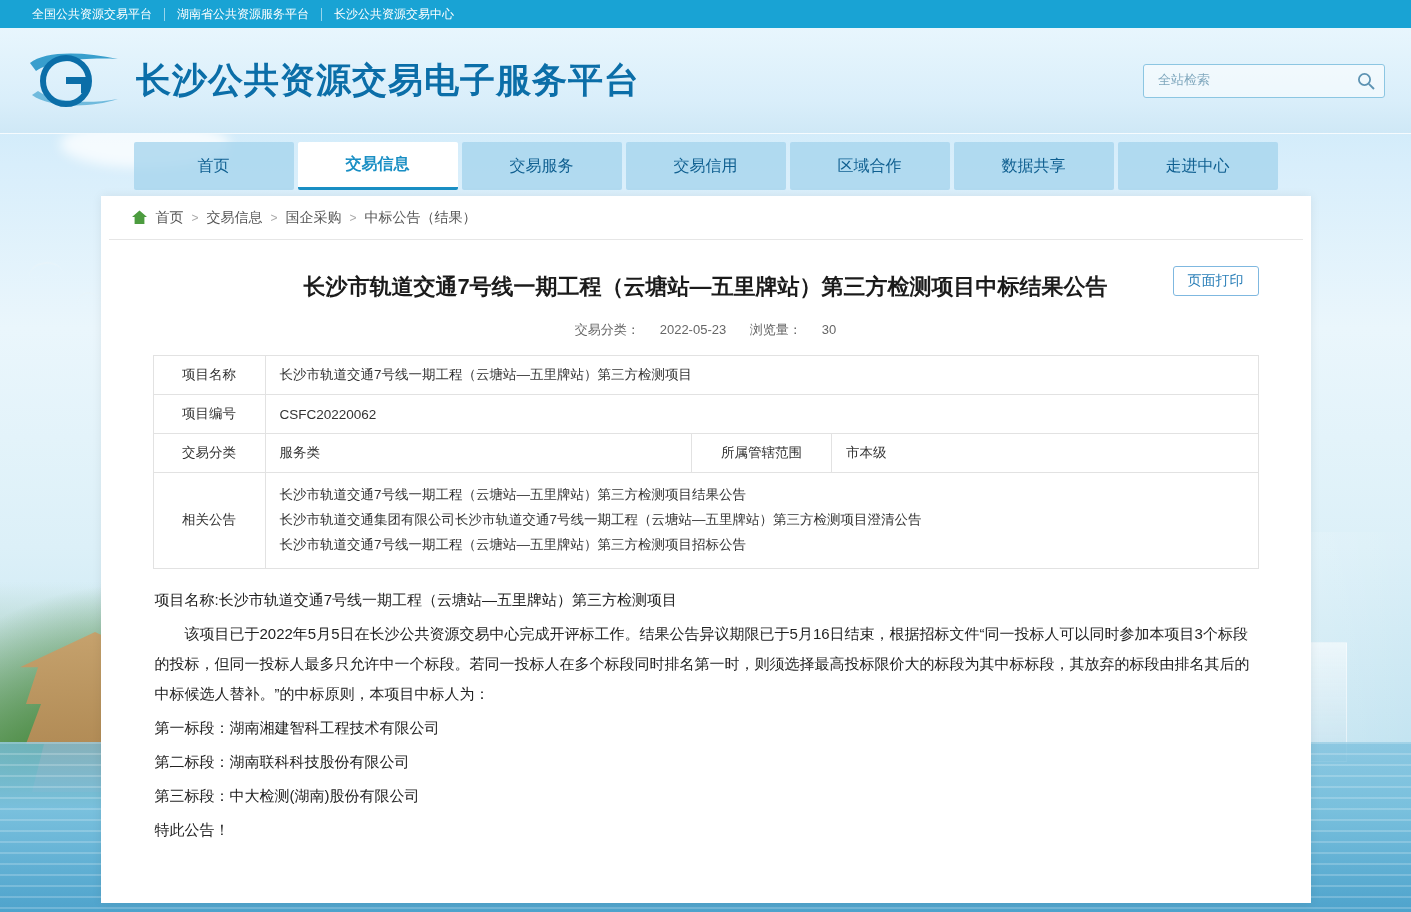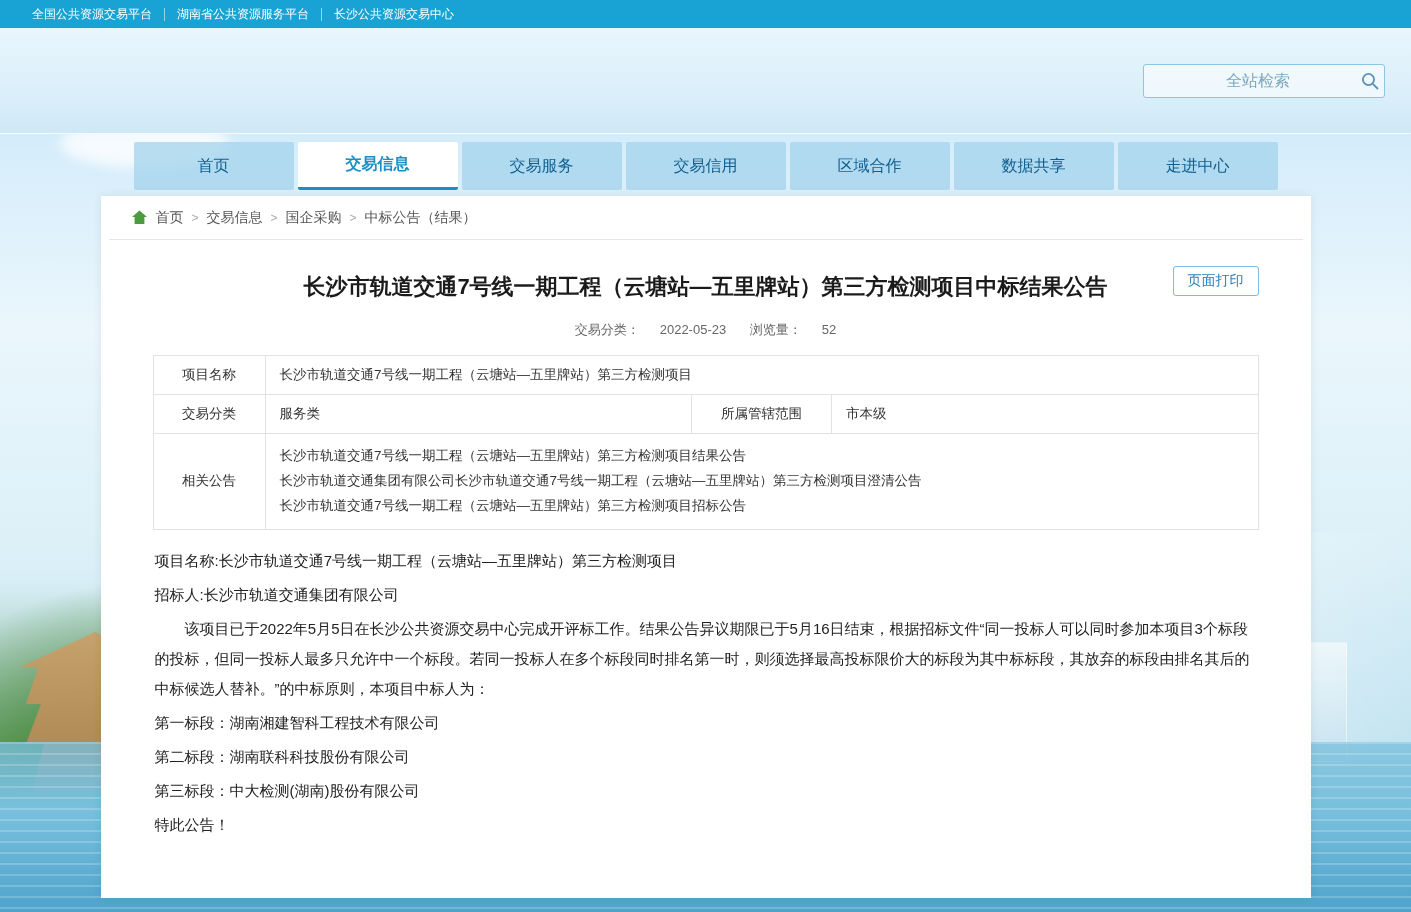--- a/index.html
+++ b/index.html
@@ -130,24 +130,23 @@
     border-radius: 3px;
     display: flex;
     align-items: center;
     padding: 0 8px 0 12px;
   }
   .search-box input {
     flex: 1;
     border: 0;
     outline: 0;
     background: transparent;
-    font-size: 16px;
+    font-size: 13px;
     color: #49708a;
-    font-family: Liberation Serif, serif;
-    text-align: center;
+    font-family: Liberation Mono, monospace;
   }
   .search-box input::placeholder { color: #7fa7bd; }
   .search-ico { width: 20px; height: 20px; flex: none; }
 
   
   .nav {
     position: relative;
     z-index: 3;
     height: 62px;
     display: flex;
@@ -284,20 +283,32 @@
 
 <div class="topstrip">
   <span class="tl">全国公共资源交易平台</span>
   <span class="sep"></span>
   <span class="tl">湖南省公共资源服务平台</span>
   <span class="sep"></span>
   <span class="tl">长沙公共资源交易中心</span>
 </div>
 
 <div class="header">
+  <div class="logo-wrap">
+    <span class="logo-mark">
+      <svg viewBox="0 0 96 64" width="96" height="64">
+        <path d="M4 14 C18 2 56 2 92 10 C60 8 24 12 10 22 Z" fill="#1a8fc4" opacity="0.85"></path>
+        <path d="M6 46 C22 58 62 60 92 50 C58 56 26 52 12 42 Z" fill="#1a8fc4" opacity="0.55"></path>
+        <circle cx="40" cy="32" r="23" fill="none" stroke="#0b6ea8" stroke-width="6"></circle>
+        <rect x="40" y="28" width="22" height="7" fill="#0b6ea8"></rect>
+        <rect x="55" y="28" width="7" height="16" fill="#0b6ea8"></rect>
+      </svg>
+    </span>
+    <span class="site-title">长沙公共资源交易电子服务平台</span>
+  </div>
   <div class="search-box">
     <input type="text" placeholder="全站检索" style="">
     <span class="search-ico">
       <svg viewBox="0 0 20 20" width="20" height="20">
         <circle cx="8.5" cy="8.5" r="5.6" fill="none" stroke="#5d93b3" stroke-width="1.8"></circle>
         <line x1="12.8" y1="12.8" x2="18" y2="18" stroke="#5d93b3" stroke-width="1.9"></line>
       </svg>
     </span>
   </div>
 </div>
@@ -343,49 +354,52 @@
     <a>中标公告（结果）</a>
   </div>
 
   <div class="doc">
     <button class="print-btn">页面打印</button>
 
     <div class="doc-title">长沙市轨道交通7号线一期工程（云塘站—五里牌站）第三方检测项目中标结果公告</div>
 
     <div class="meta">
       <span>交易分类：</span><span>2022-05-23</span>
-      <span>浏览量：</span><span>52</span>
+      <span>浏览量：</span><span>30</span>
     </div>
 
     <table class="info">
       <tbody>
           <tr>
         <td class="lbl">项目名称</td>
         <td colspan="3">长沙市轨道交通7号线一期工程（云塘站—五里牌站）第三方检测项目</td>
+      </tr>
+      <tr>
+        <td class="lbl">项目编号</td>
+        <td colspan="3">CSFC20220062</td>
       </tr>
       <tr>
         <td class="lbl">交易分类</td>
         <td>服务类</td>
         <td class="lbl2">所属管辖范围</td>
         <td>市本级</td>
       </tr>
       <tr>
         <td class="lbl">相关公告</td>
         <td colspan="3">
           <div class="rel-line">长沙市轨道交通7号线一期工程（云塘站—五里牌站）第三方检测项目结果公告</div>
           <div class="rel-line">长沙市轨道交通集团有限公司长沙市轨道交通7号线一期工程（云塘站—五里牌站）第三方检测项目澄清公告</div>
           <div class="rel-line">长沙市轨道交通7号线一期工程（云塘站—五里牌站）第三方检测项目招标公告</div>
         </td>
       </tr>
     </tbody>
       </table>
 
     <div class="body-text">
       <p>项目名称:长沙市轨道交通7号线一期工程（云塘站—五里牌站）第三方检测项目</p>
-      <p>招标人:长沙市轨道交通集团有限公司</p>
       <p class="indent">该项目已于2022年5月5日在长沙公共资源交易中心完成开评标工作。结果公告异议期限已于5月16日结束，根据招标文件“同一投标人可以同时参加本项目3个标段的投标，但同一投标人最多只允许中一个标段。若同一投标人在多个标段同时排名第一时，则须选择最高投标限价大的标段为其中标标段，其放弃的标段由排名其后的中标候选人替补。”的中标原则，本项目中标人为：</p>
       <p>第一标段：湖南湘建智科工程技术有限公司</p>
       <p><span>第二标段：</span><span>湖南联科科技股份有限公司</span></p>
       <p>第三标段：中大检测(湖南)股份有限公司</p>
       <p>特此公告！</p>
     </div>
 
     <div class="sign">
       
       

